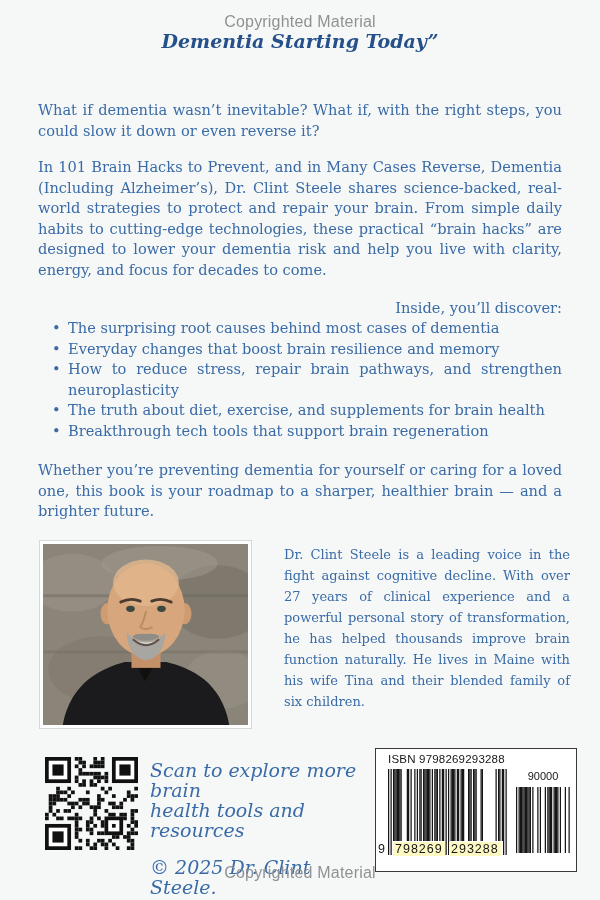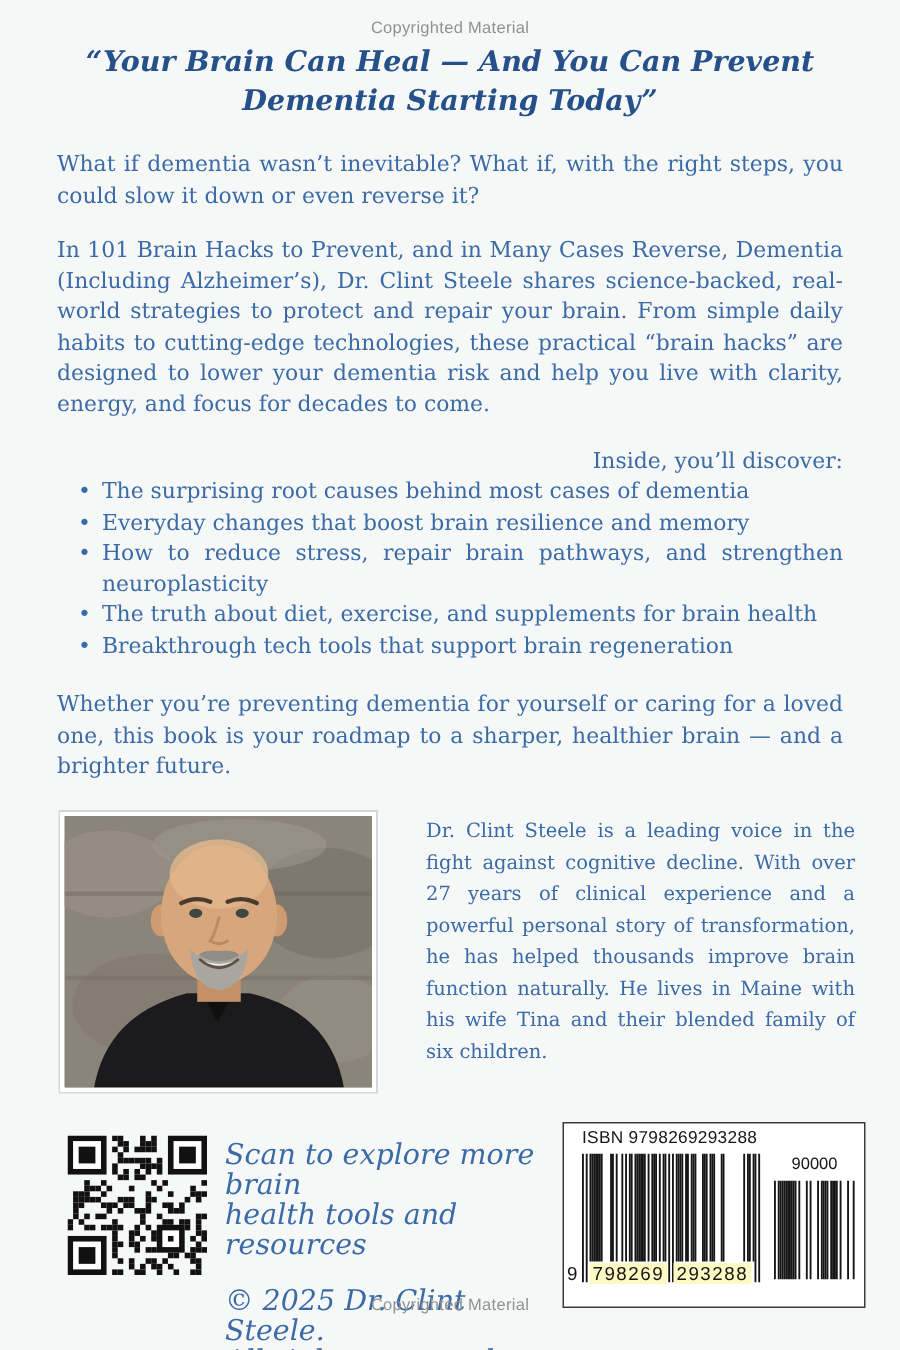--- a/index.html
+++ b/index.html
@@ -6,21 +6,21 @@
   .page{
     position:relative;width:600px;height:900px;margin:0 auto;
     background:#f6f8f8;overflow:hidden;
     font-family:"DejaVu Serif", serif;
     color:#3a6ba6;
   }
   .abs{position:absolute;}
   .copy-note{
     left:0;width:600px;text-align:center;
     font-family:"Liberation Sans", sans-serif;
-    font-size:11px;color:#8f9193;letter-spacing:.2px;
+    font-size:16px;color:#8f9193;letter-spacing:.2px;
   }
   .headline{
     left:0;width:600px;top:28px;text-align:center;
     font-style:italic;font-weight:bold;font-size:19px;line-height:26px;
     color:#25508a;margin:0;
   }
   .headline span{display:block;}
   .bodytext{
     left:38px;width:524px;margin:0;
     font-size:14.6px;line-height:20.5px;text-align:justify;
@@ -76,21 +76,20 @@
   .d2{left:73px;}
 </style>
 </head>
 <body>
 
 <div class="page">
 
   <div class="abs copy-note" style="top:13px;">Copyrighted Material</div>
 
   <h1 class="abs headline">
-    <span>“Your Brain Can Heal — And You Can Prevent</span>
     <span>Dementia Starting Today”</span>
   </h1>
 
   <p class="abs bodytext" style="top:100px;">What if dementia wasn’t inevitable? What if, with the right steps, you could slow it down or even reverse it?</p>
 
   <p class="abs bodytext" style="top:157px;">In 101 Brain Hacks to Prevent, and in Many Cases Reverse, Dementia (Including Alzheimer’s), Dr. Clint Steele shares science-backed, real-world strategies to protect and repair your brain. From simple daily habits to cutting-edge technologies, these practical “brain hacks” are designed to lower your dementia risk and help you live with clarity, energy, and focus for decades to come.</p>
 
   <p class="abs bodytext list-intro" style="top:298px;">Inside, you’ll discover:</p>
 
   <ul class="abs discover">

